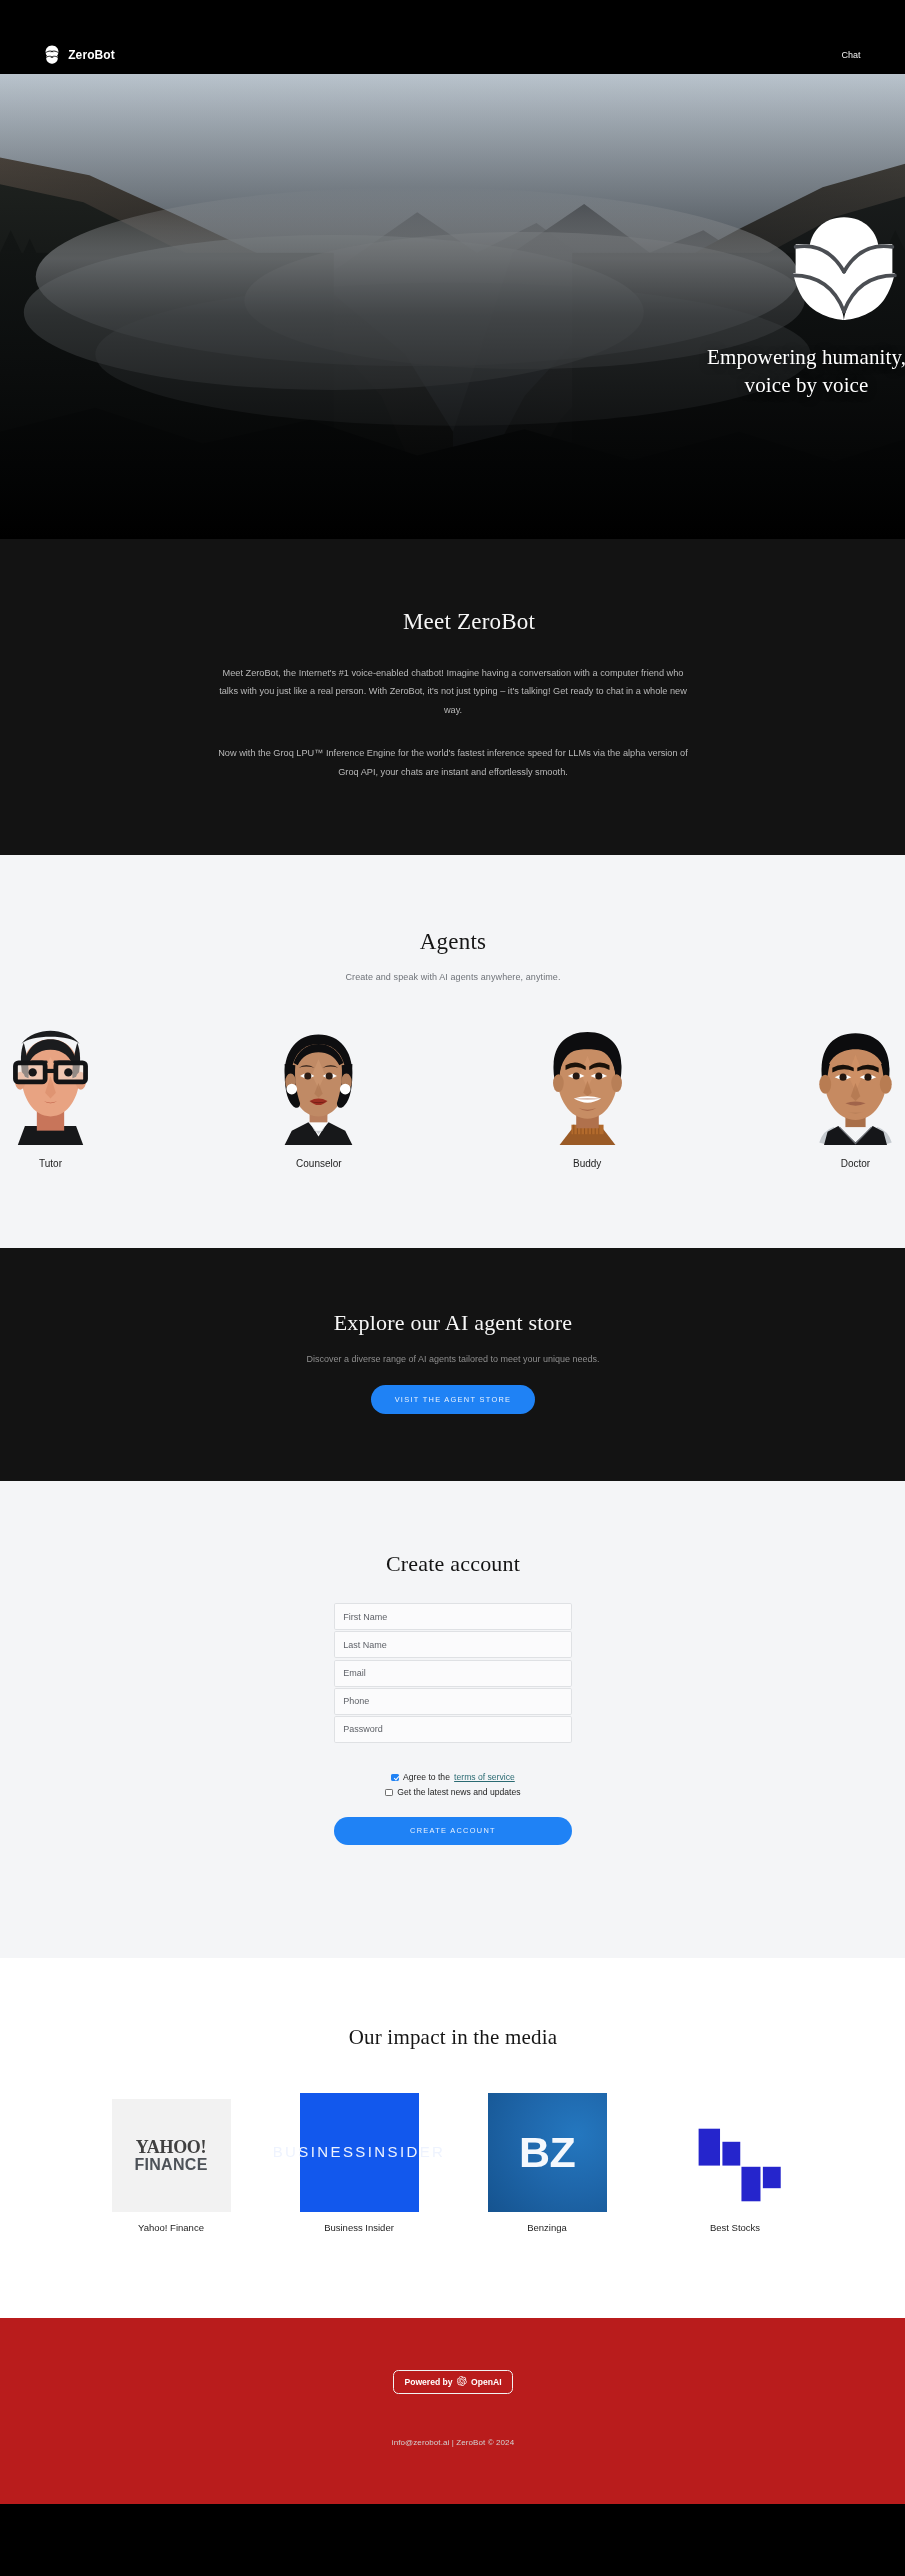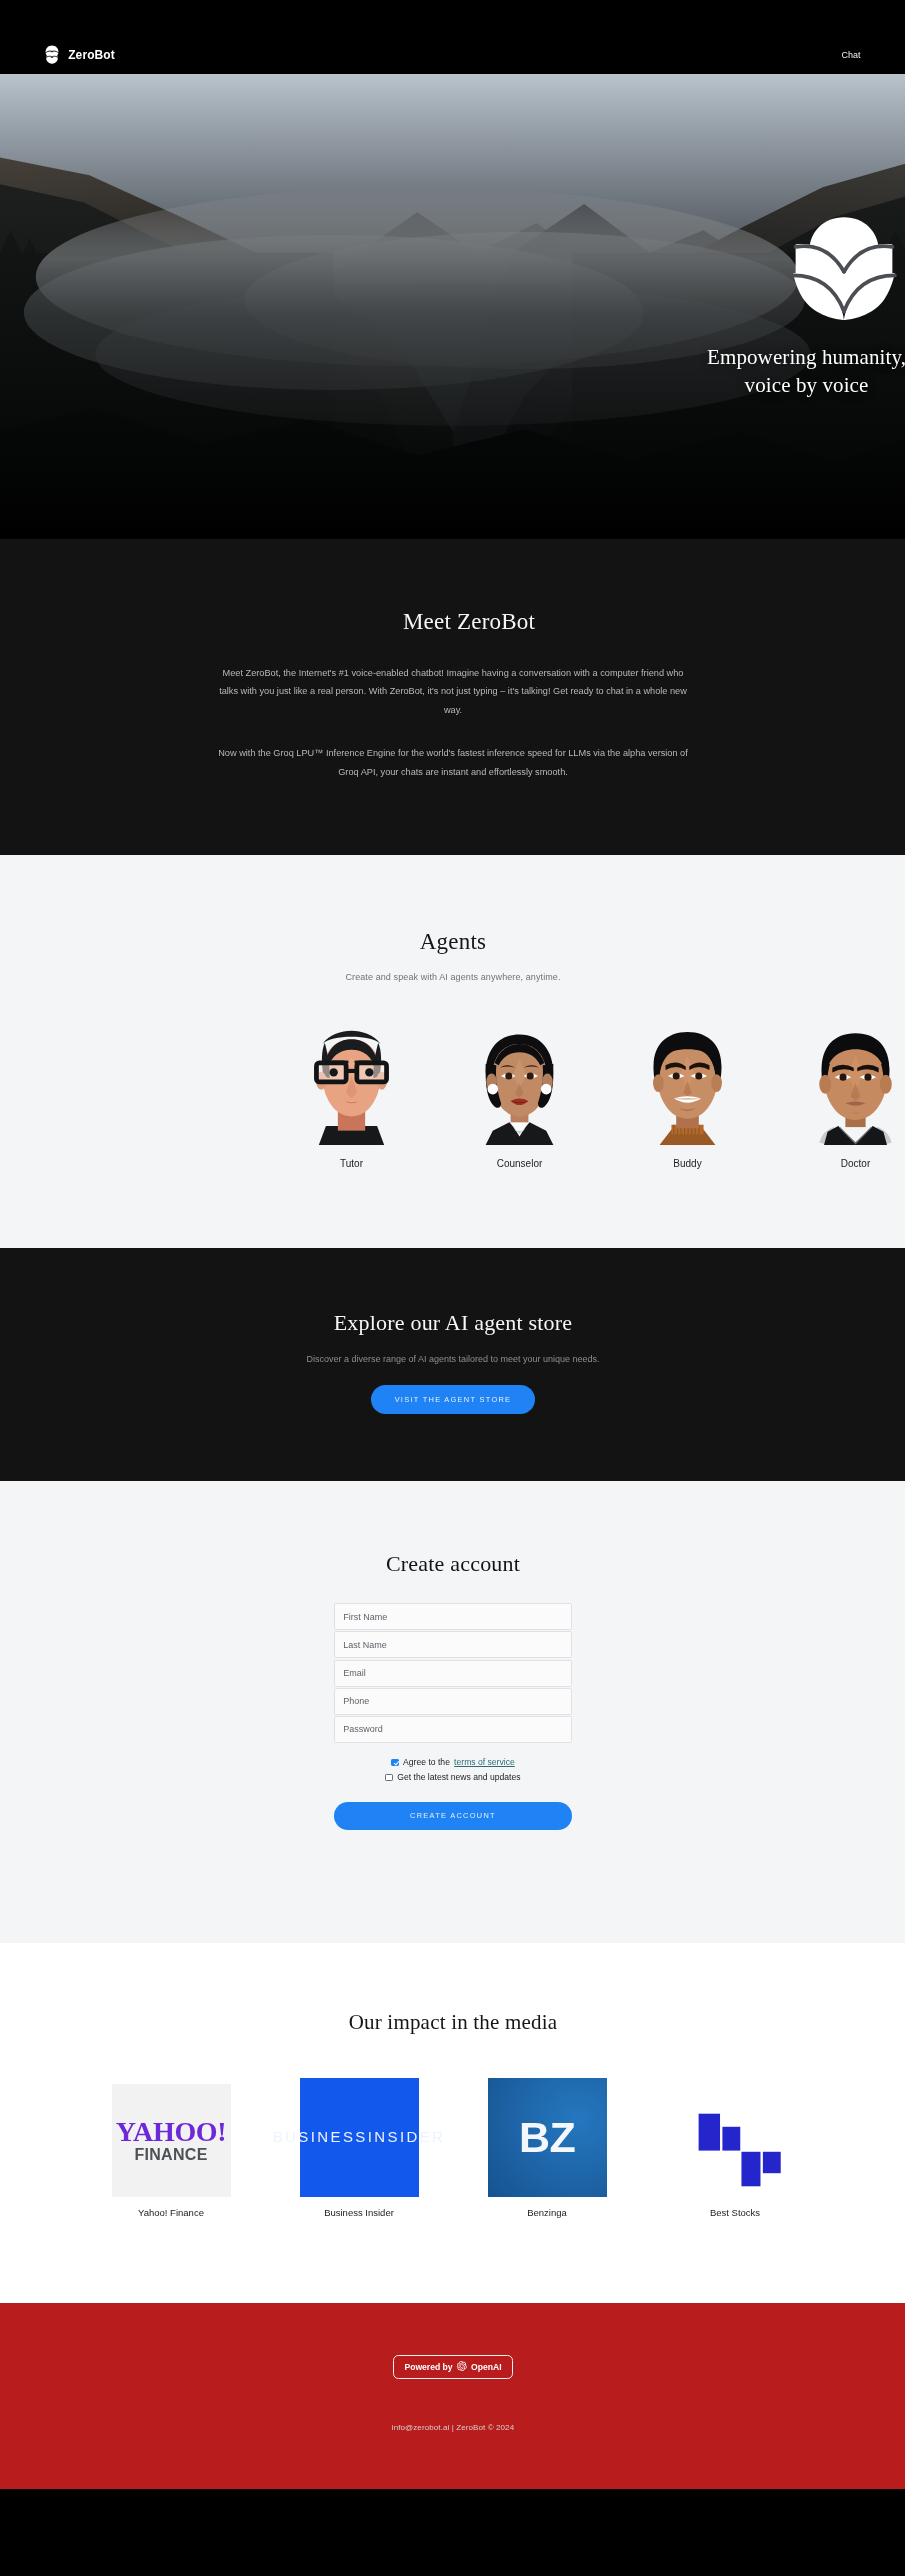--- a/index.html
+++ b/index.html
@@ -107,21 +107,21 @@
     margin-bottom: 16.7px;
   }
   .sec-sub {
     color: #6f7379;
     font-size: 9px;
     letter-spacing: 0.1px;
   }
   .agent-row {
     margin-top: 44px;
     display: flex;
-    justify-content: flex-end;
+    justify-content: space-between;
     gap: 67px;
   }
   .agent-card { width: 101px; text-align: center; cursor: pointer; }
   .agent-face { width: 101px; height: 119px; display: block; }
   .agent-name {
     margin-top: 13px;
     color: #232323;
     font-size: 10px;
   }
 
@@ -171,21 +171,21 @@
     padding: 0 8.3px;
     border: 0.6px solid #dfe1e4;
     border-radius: 1.8px;
     background: #fbfbfc;
     font-size: 9px;
     color: #2a2a2a;
     font-family: "Liberation Sans", sans-serif;
     outline: none;
   }
   .fld::placeholder { color: #5f6268; }
-  .checks { margin-top: 12px; text-align: center; }
+  .checks { margin-top: 27px; text-align: center; }
   .chk-row {
     display: flex;
     align-items: center;
     justify-content: center;
     gap: 4.2px;
     font-size: 8.6px;
     color: #1d1d1d;
     line-height: 1.75;
   }
   .chk {
@@ -254,22 +254,22 @@
   }
   .logo-yf {
     width: 119px; height: 113px;
     background: #f2f2f2;
     display: flex; flex-direction: column;
     align-items: center; justify-content: center;
     gap: 1.2px;
   }
   .yf-top {
     font-family: "Liberation Serif", serif;
-    font-size: 28px; font-weight: bold;
-    color: #6d28d9; letter-spacing: -0.3px; line-height: 1;
+    font-size: 18px; font-weight: bold;
+    color: #404040; letter-spacing: -0.3px; line-height: 1;
   }
   .yf-bot {
     font-size: 16px; font-weight: bold;
     color: #4d5258; letter-spacing: 0.3px; line-height: 1;
   }
   .logo-bi {
     width: 119px; height: 119px;
     background: #1258ed;
     display: flex; flex-direction: row;
     align-items: center; justify-content: center;

